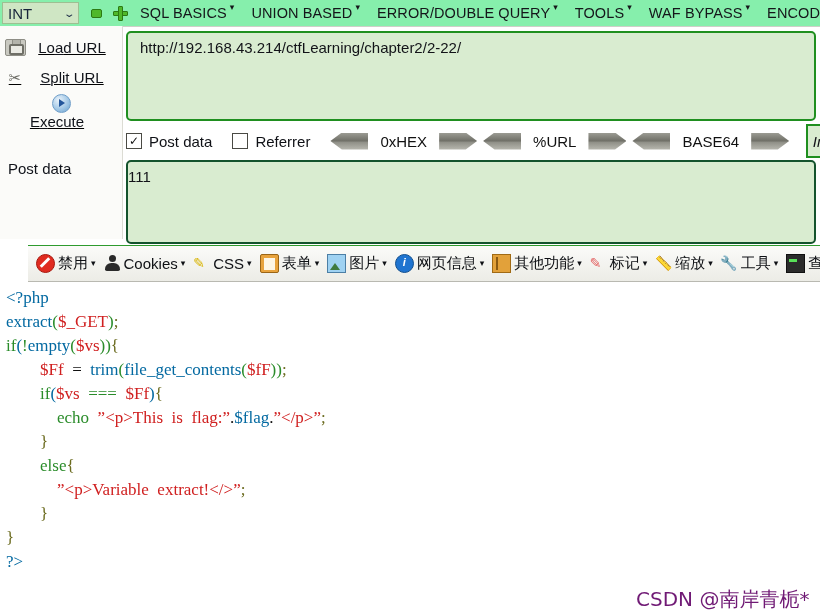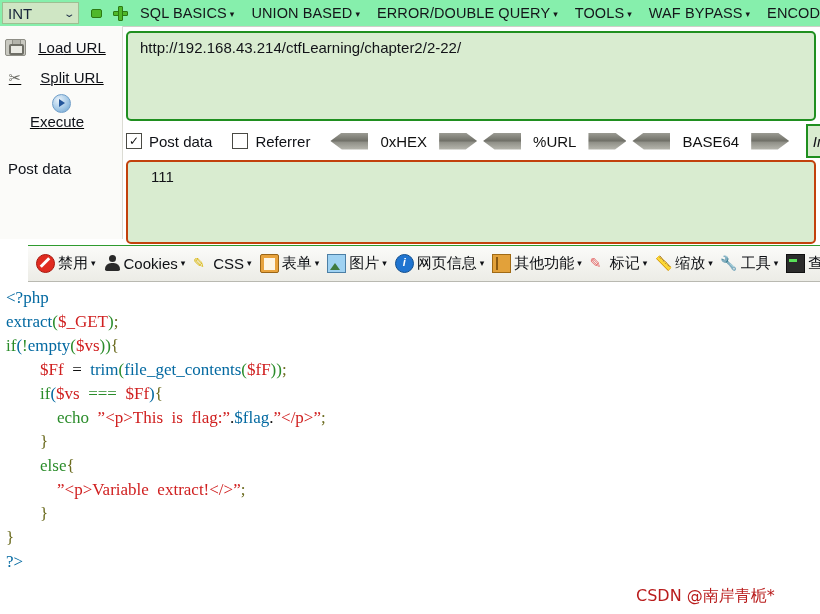--- a/index.html
+++ b/index.html
@@ -31,21 +31,21 @@
     position:relative;width:15px;height:15px;margin-left:11px;
   }
   .icon-plus:before,.icon-plus:after{
     content:"";position:absolute;background:#4fb82a;border:1px solid #2c7a13;
     border-radius:1px;
   }
   .icon-plus:before{left:0;top:5px;width:13px;height:3px;}
   .icon-plus:after{left:5px;top:0;width:3px;height:13px;}
   .menu-item{
     font-size:14.5px;color:#15161a;margin-left:17px;
-    display:inline-flex;align-items:flex-end;letter-spacing:.1px;
+    display:inline-flex;align-items:flex-start;letter-spacing:.1px;
   }
   .menu-item .mcaret{
     display:inline-block;margin-left:3px;font-size:9px;line-height:9px;
     transform:translateY(-2px);
   }
 
   
   .leftcol{
     position:absolute;left:0;top:26px;width:122px;height:213px;
     background:#fbfbf9;border-right:1px solid #dcdcd4;
@@ -123,22 +123,22 @@
   }
   .enclabel{font-size:15px;color:#111;margin:0 12px;white-space:nowrap;}
   .insbtn{
     position:absolute;left:806px;top:124px;width:26px;height:34px;
     background:#d9ecd0;border:2px solid #1f8f1f;box-sizing:border-box;
     display:flex;align-items:center;justify-content:center;
     font-style:italic;font-size:15px;color:#121318;
   }
   .postbox{
     position:absolute;left:126px;top:160px;width:690px;height:84px;
-    background:#d9ecd0;border:2px solid #c2410c;border-radius:5px;
-    box-sizing:border-box;padding:6px 23px;overflow:hidden;
+    background:#d9ecd0;border:2px solid #14532d;border-radius:5px;
+    box-sizing:border-box;padding:6px 0;overflow:hidden;
   }
   .postbox .txt{font-size:15px;color:#121318;line-height:18px;}
 
   
   .devbar{
     position:absolute;left:0;top:245px;width:820px;height:35px;
     background:linear-gradient(180deg,#fbfbf9 0%,#ececE6 100%);
     border-top:1px solid #2e9b2e;border-bottom:1px solid #b9b9b1;
     display:flex;align-items:center;overflow:hidden;white-space:nowrap;margin-left:28px;
   }
@@ -198,21 +198,21 @@
     font-family:"Liberation Serif","DejaVu Serif",serif;
     font-size:17px;line-height:24px;white-space:pre;color:#111;
   }
   .c-blue{color:#0369a1;}
   .c-green{color:#2a8c2a;}
   .c-red{color:#d02020;margin-top:24px;}
   .c-dark{color:#101010;}
   .c-olive{color:#6b6b1f;}
 
   .wm{
-    position:absolute;left:636px;top:586px;font-size:16px;color:#b91c1c;
+    position:absolute;left:636px;top:586px;font-size:20px;color:#701a75;
     font-family:"DejaVu Sans",sans-serif;white-space:nowrap;
   }
 </style>
 </head>
 <body>
 
 <div class="app">
 
   <div class="menubar">
     <div class="typeselect">

